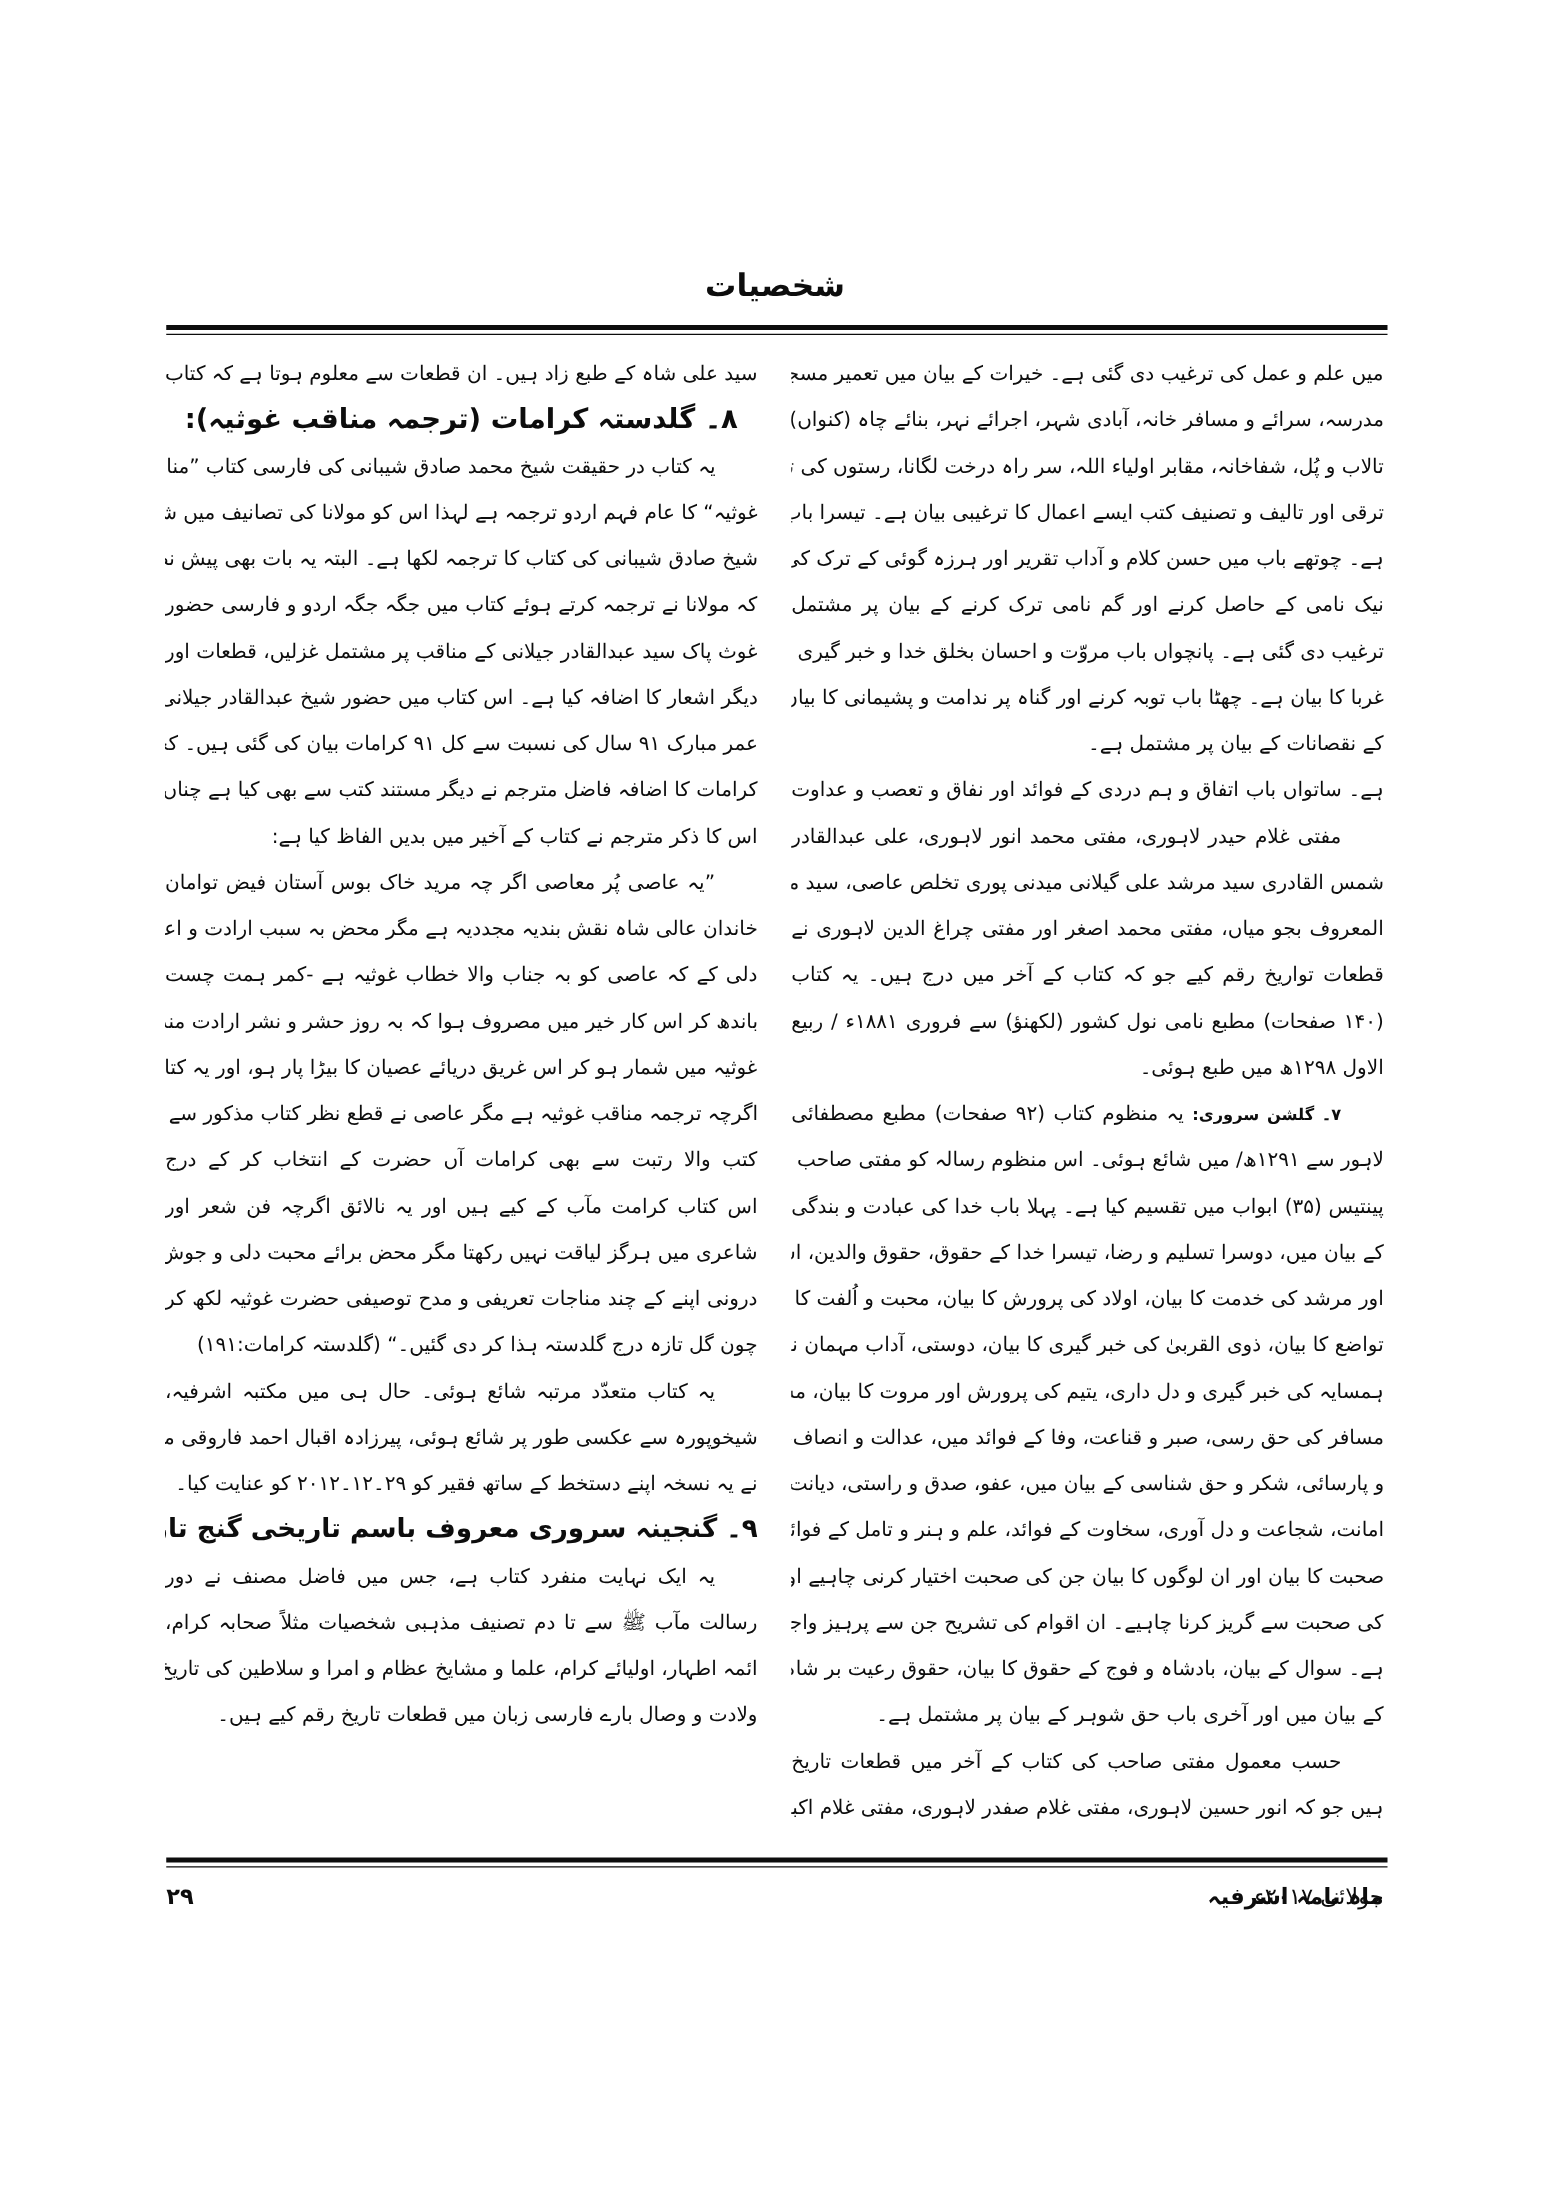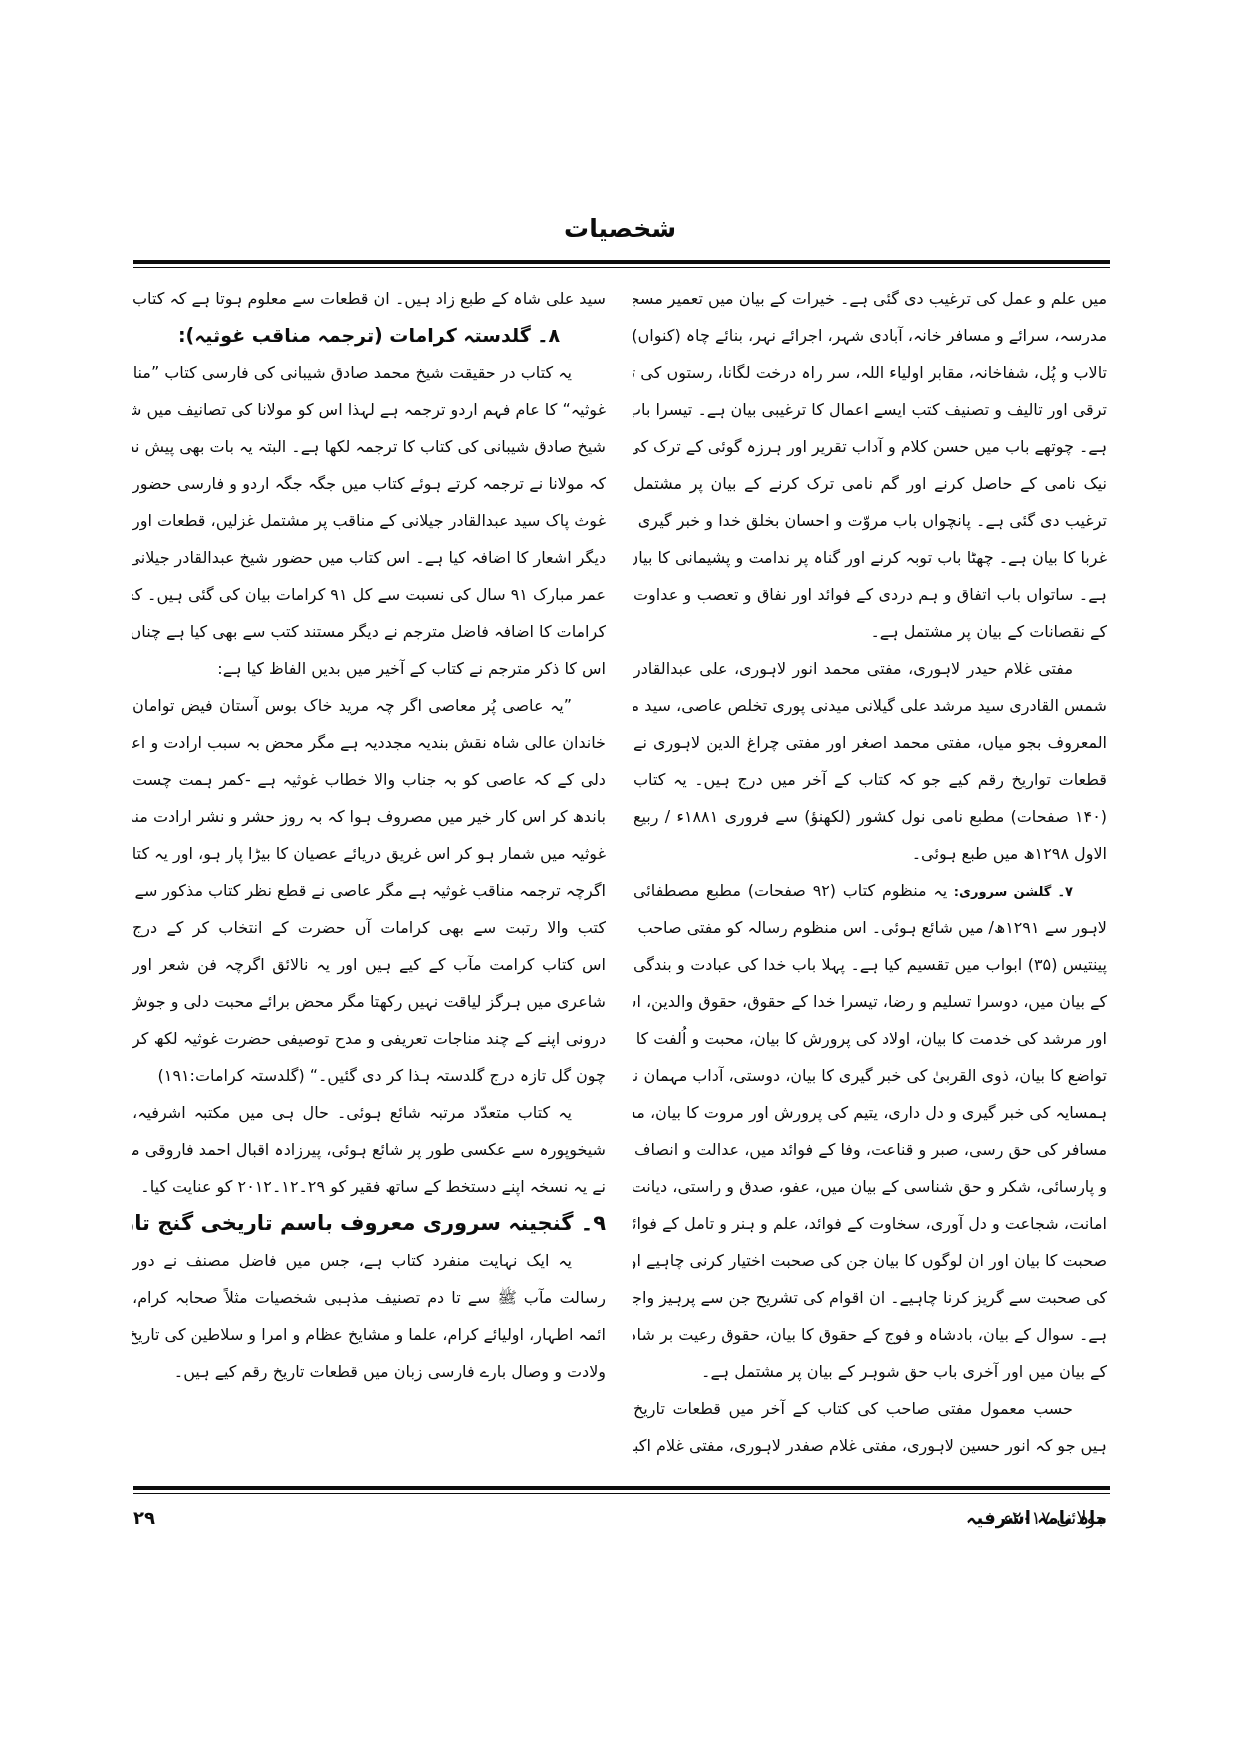--- a/index.html
+++ b/index.html
@@ -39,21 +39,21 @@
   .line{
     height:37px;line-height:37px;
     font-size:16px;
     white-space:nowrap;
     overflow:hidden;
     text-align:justify;
     text-align-last:justify;
   }
   .line.s-e{text-align-last:right;}
   .line.s-h{
-    font-weight:bold;font-size:19px;
+    font-weight:bold;font-size:22px;
     text-align-last:center;
   }
   .line.s-H{
     font-weight:bold;font-size:21px;
     text-align-last:center;
   }
   .line.indent{padding-right:34px;}
   .line b{font-weight:bold;font-size:13px;}
   .footer-row{
     position:absolute;top:1498px;left:133px;right:133px;
@@ -76,22 +76,22 @@
   <div class="columns">
     <div class="col">
         <div class="line s-p">میں علم و عمل کی ترغیب دی گئی ہے۔ خیرات کے بیان میں تعمیر مسجد و</div>
         <div class="line s-p">مدرسہ، سرائے و مسافر خانہ، آبادی شہر، اجرائے نہر، بنائے چاہ (کنواں)،</div>
         <div class="line s-p">تالاب و پُل، شفاخانہ، مقابر اولیاء اللہ، سر راہ درخت لگانا، رستوں کی تعمیر و</div>
         <div class="line s-p">ترقی اور تالیف و تصنیف کتب ایسے اعمال کا ترغیبی بیان ہے۔ تیسرا باب</div>
         <div class="line s-p">ہے۔ چوتھے باب میں حسن کلام و آداب تقریر اور ہرزہ گوئی کے ترک کی</div>
         <div class="line s-p">نیک نامی کے حاصل کرنے اور گم نامی ترک کرنے کے بیان پر مشتمل</div>
         <div class="line s-p">ترغیب دی گئی ہے۔ پانچواں باب مروّت و احسان بخلق خدا و خبر گیری فقرا و</div>
         <div class="line s-p">غربا کا بیان ہے۔ چھٹا باب توبہ کرنے اور گناہ پر ندامت و پشیمانی کا بیان</div>
+        <div class="line s-e">کے نقصانات کے بیان پر مشتمل ہے۔</div>
         <div class="line s-p">ہے۔ ساتواں باب اتفاق و ہم دردی کے فوائد اور نفاق و تعصب و عداوت</div>
-        <div class="line s-e">کے نقصانات کے بیان پر مشتمل ہے۔</div>
         <div class="line s-p indent">مفتی غلام حیدر لاہوری، مفتی محمد انور لاہوری، علی عبدالقادر</div>
         <div class="line s-p">شمس القادری سید مرشد علی گیلانی میدنی پوری تخلص عاصی، سید مرتضیٰ</div>
         <div class="line s-p">المعروف بجو میاں، مفتی محمد اصغر اور مفتی چراغ الدین لاہوری نے</div>
         <div class="line s-p">قطعات تواریخ رقم کیے جو کہ کتاب کے آخر میں درج ہیں۔ یہ کتاب</div>
         <div class="line s-p">(۱۴۰ صفحات) مطبع نامی نول کشور (لکھنؤ) سے فروری ۱۸۸۱ء / ربیع</div>
         <div class="line s-e">الاول ۱۲۹۸ھ میں طبع ہوئی۔</div>
         <div class="line s-p indent"><b>۷۔ گلشن سروری:</b> یہ منظوم کتاب (۹۲ صفحات) مطبع مصطفائی</div>
         <div class="line s-p">لاہور سے ۱۲۹۱ھ/ میں شائع ہوئی۔ اس منظوم رسالہ کو مفتی صاحب نے</div>
         <div class="line s-p">پینتیس (۳۵) ابواب میں تقسیم کیا ہے۔ پہلا باب خدا کی عبادت و بندگی</div>
         <div class="line s-p">کے بیان میں، دوسرا تسلیم و رضا، تیسرا خدا کے حقوق، حقوق والدین، استاد</div>

